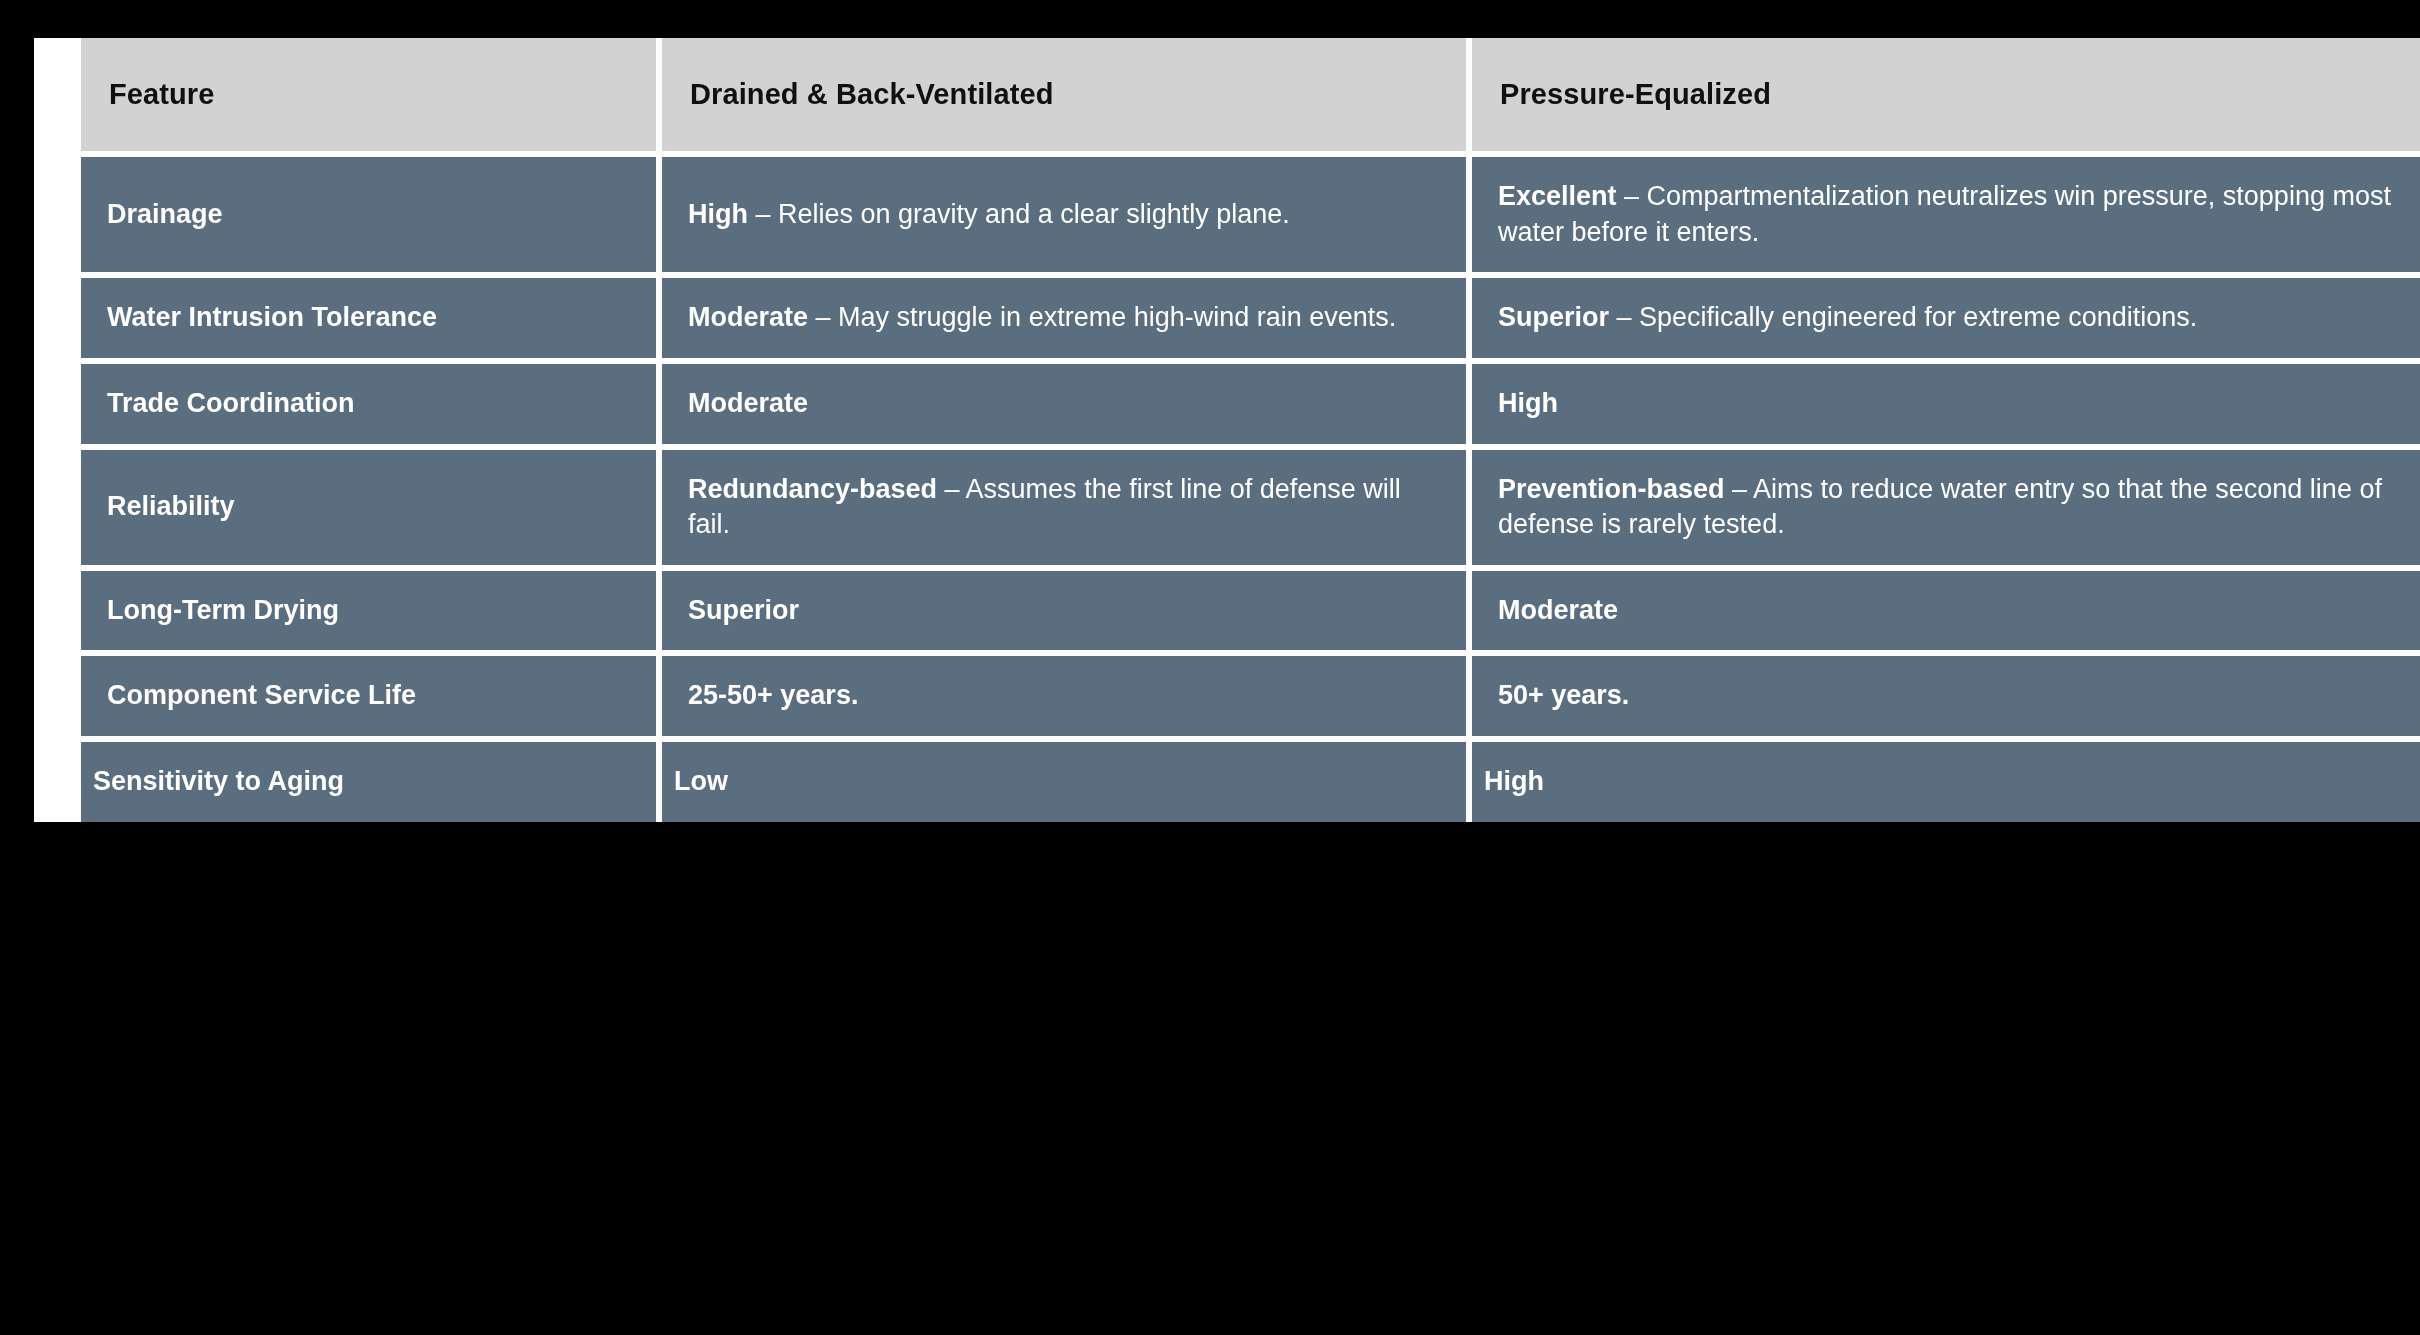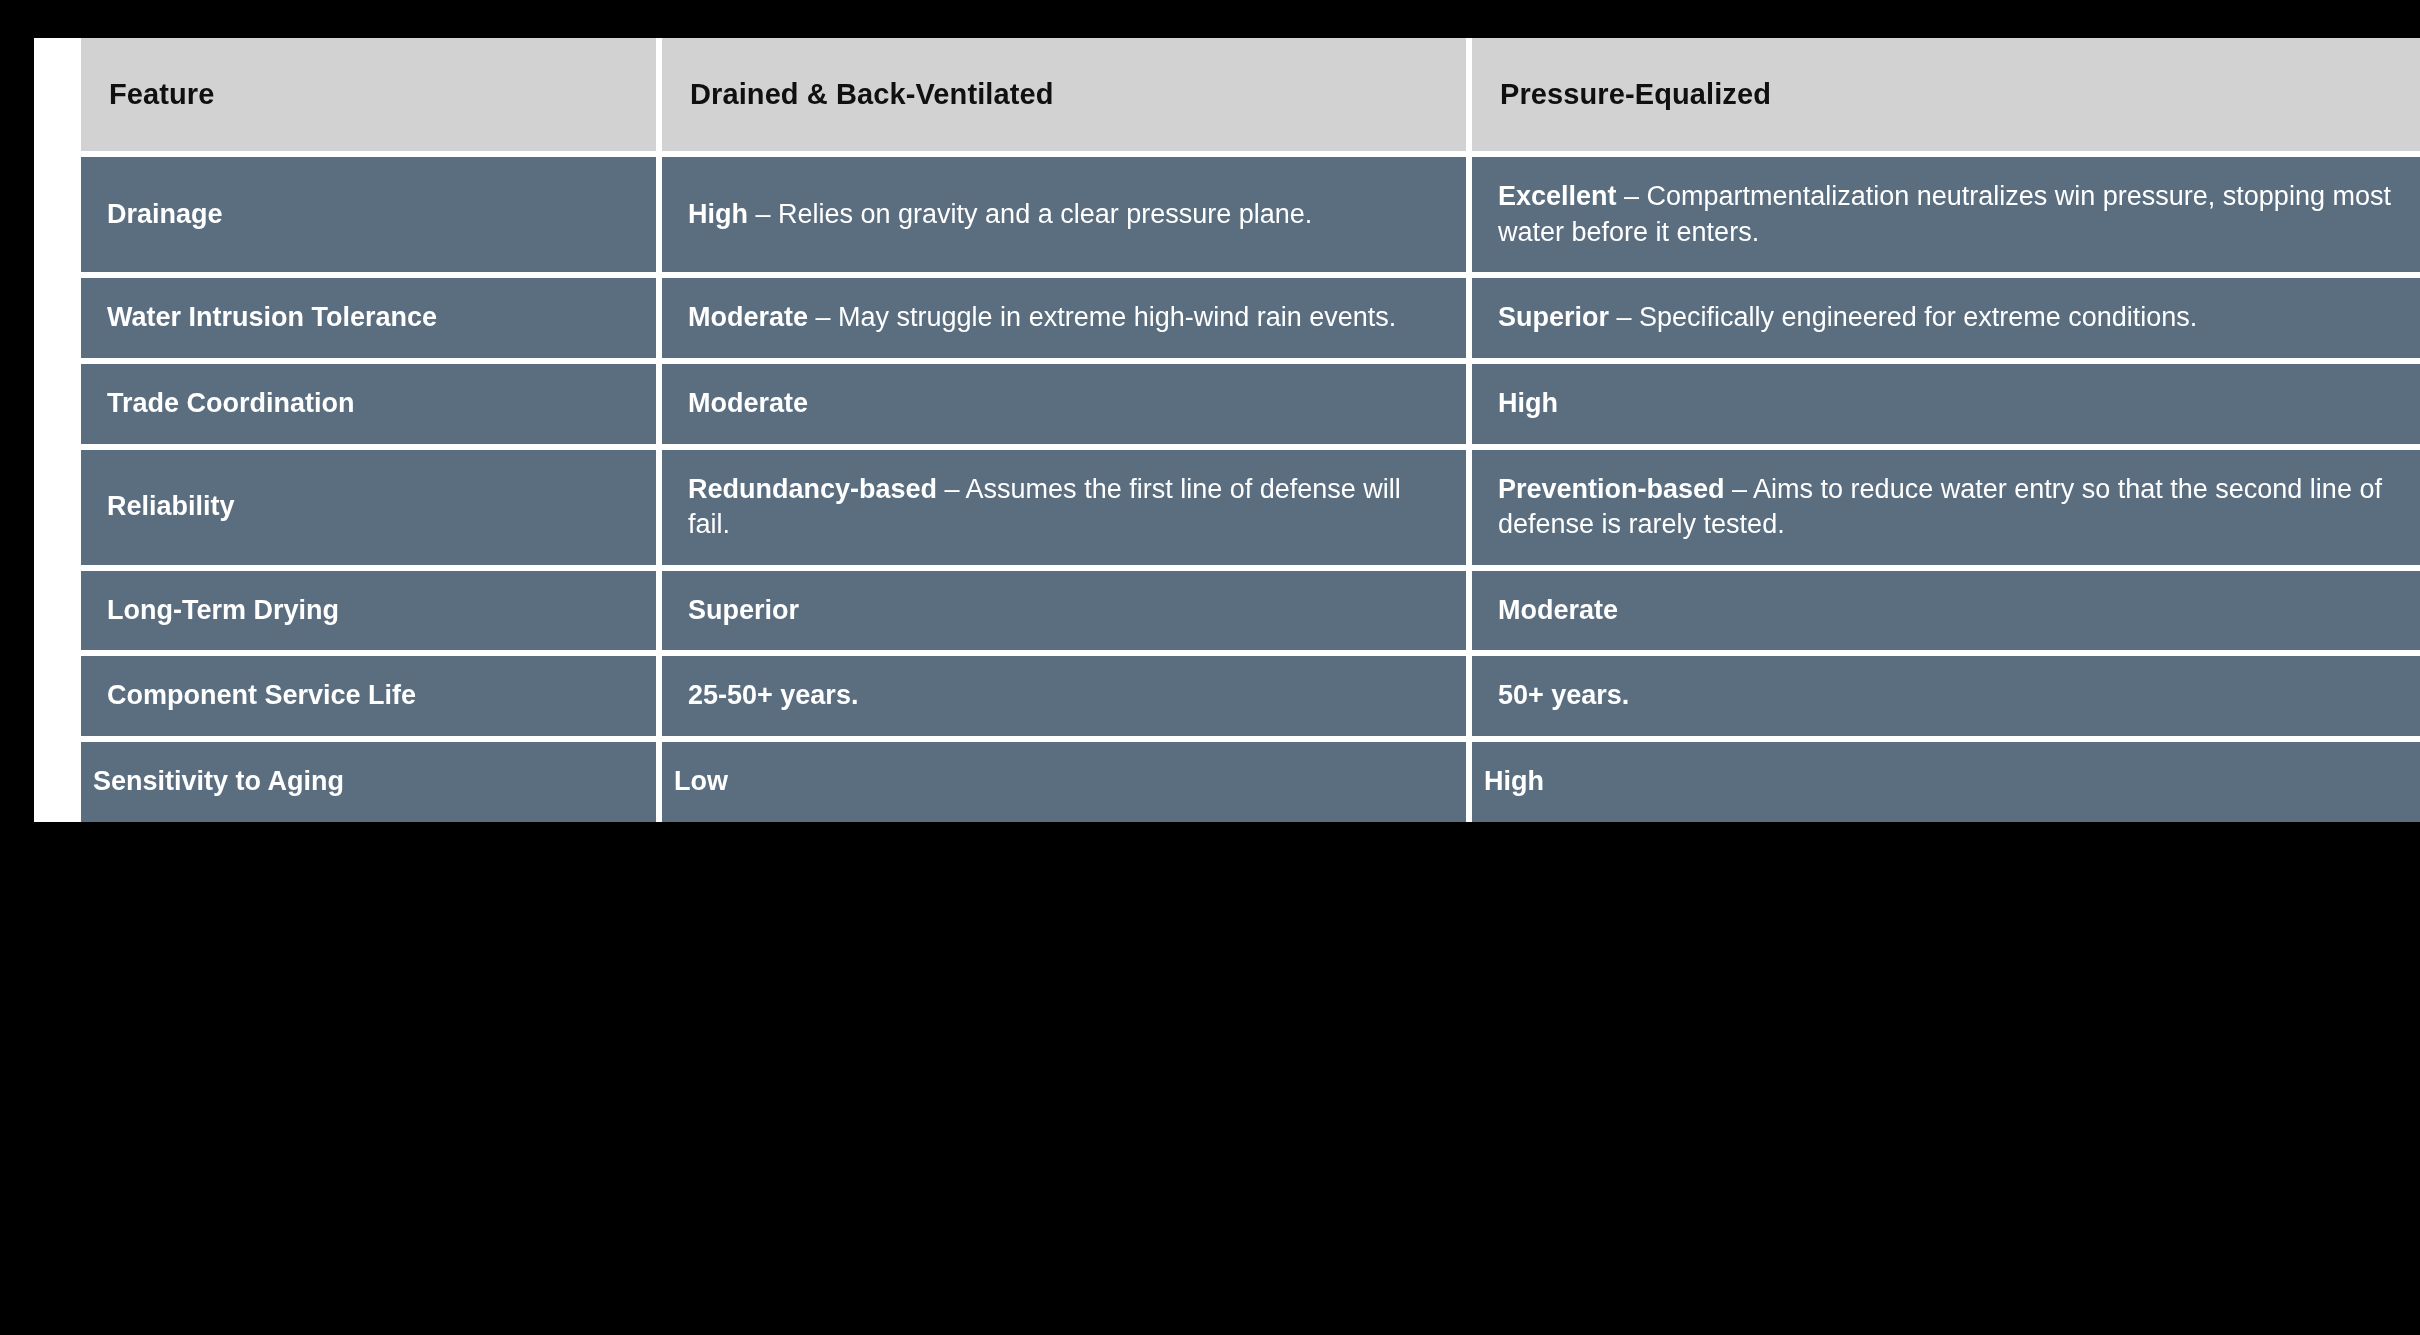--- a/index.html
+++ b/index.html
@@ -99,21 +99,21 @@
         <tr>
           <th>Feature</th>
           <th>Drained &amp; Back-Ventilated</th>
           <th>Pressure-Equalized</th>
         </tr>
       </thead>
       <tbody>
         <tr>
           <td class="feature">Drainage</td>
           <td>
-              <span class="cellinner"><b>High</b><span> – Relies on gravity and a clear pressure plane.</span></span>
+              <span class="cellinner"><b>High</b><span> – Relies on gravity and a clear slightly plane.</span></span>
             </td>
           <td>
               <span class="cellinner"><b>Excellent</b><span> – Compartmentalization neutralizes win pressure, stopping most water before it enters.</span></span>
             </td>
         </tr>
         <tr>
           <td class="feature">Water Intrusion Tolerance</td>
           <td>
               <span class="cellinner"><b>Moderate</b><span> – May struggle in extreme high-wind rain events.</span></span>
             </td>

